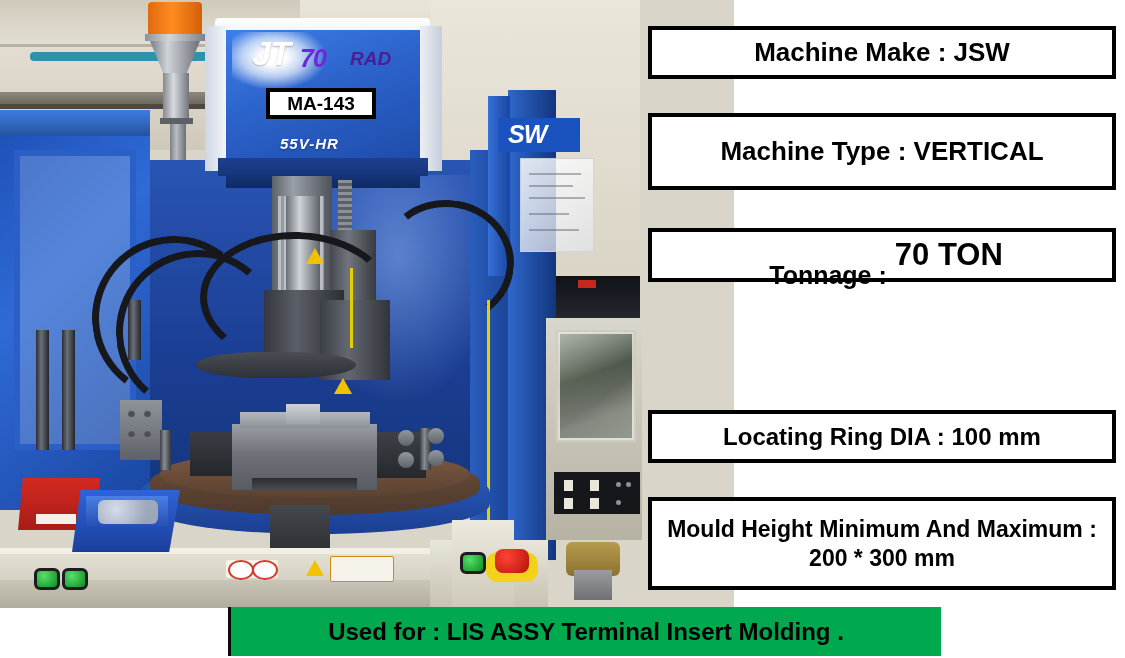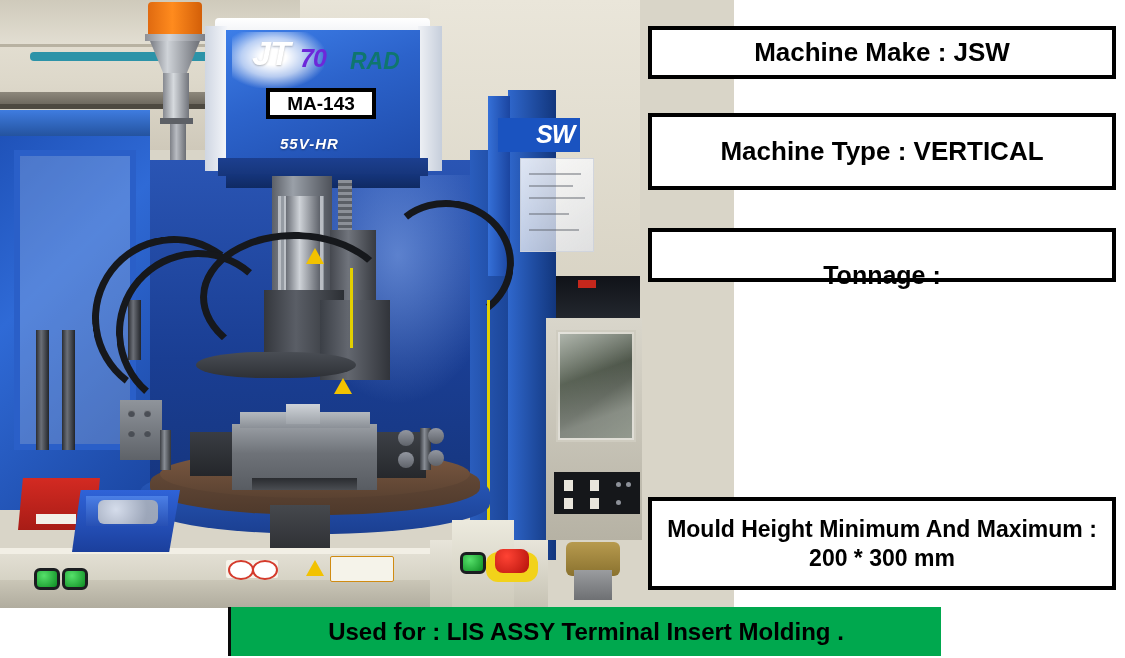--- a/index.html
+++ b/index.html
@@ -92,37 +92,37 @@
   .head-bot2 { left:226px; top:174px; width:194px; height:14px;
     background: linear-gradient(180deg,#15357c,#0f2a63); }
 
   .brand-jt { position:absolute; left:252px; top:34px;
     font-size:34px; font-weight:bold; font-style:italic; color:#ffffff;
     letter-spacing:-1px; text-shadow:0 1px 2px rgba(0,0,0,.25); }
   .brand-70 { position:absolute; left:300px; top:44px;
     font-size:25px; font-weight:bold; font-style:italic; color:#6d28d9;
     letter-spacing:-1px; }
   .brand-ad { position:absolute; left:350px; top:48px;
-    font-size:23px; font-weight:bold; font-style:italic; color:#0f766e; }
+    font-size:19px; font-weight:bold; font-style:italic; color:#4c1d95; }
   .brand-55 { position:absolute; left:280px; top:135px;
     font-size:15px; font-weight:bold; font-style:italic; color:#ffffff;
     letter-spacing:1px; text-shadow:0 1px 2px rgba(0,0,0,.35); }
 
   .tag-ma143 {
     position:absolute; left:266px; top:88px; width:110px; height:31px;
     background:#ffffff; border:4px solid #000000; box-sizing:border-box;
     display:flex; align-items:center; justify-content:center;
     font-size:19px; font-weight:bold; color:#000; font-family:"Liberation Sans",sans-serif;
   }
 
   
   .jsw-banner { left:498px; top:118px; width:82px; height:34px;
     background:#1a53c0; }
   .jsw-text { position:absolute; left:508px; top:120px;
-    font-size:25px; font-weight:bold; font-style:italic; color:#ffffff; letter-spacing:-1px;margin-left:28px; }
+    font-size:25px; font-weight:bold; font-style:italic; color:#ffffff; letter-spacing:-1px; }
   .jsw-post { left:488px; top:96px; width:22px; height:180px;
     background: linear-gradient(90deg,#3570d8,#1b45a0); }
   .paper-sheet { left:520px; top:158px; width:72px; height:92px;
     background: linear-gradient(145deg,rgba(255,255,255,.85),rgba(225,228,235,.7));
     border:1px solid rgba(200,205,215,.8); }
   .paper-line { background:rgba(90,95,105,.45); height:2px; position:absolute; }
 
   
   .col-main { left:272px; top:176px; width:60px; height:120px;
     background: linear-gradient(90deg,#5c6068,#9aa0a8 35%,#4e525a); }
@@ -447,23 +447,27 @@
   <div class="spec-box s2">
     <span class="spec-text fs-26">Machine Type : VERTICAL</span>
   </div>
 
   <div class="spec-box s1">
     <span class="spec-text fs-26">Machine Make : JSW</span>
   </div>
 
   <div class="spec-box s3">
     <span class="spec-text fs-25">Tonnage  : </span>
-  </div>
-
-
+      <span class="big-val">70 TON</span>
+  </div>
+
+
+  <div class="spec-box s5">
+    <span class="spec-text fs-24">Locating Ring DIA   : 100 mm</span>
+  </div>
 
   <div class="spec-box s6">
     <span class="spec-text fs-23">Mould Height Minimum And Maximum  : 200 * 300 mm</span>
   </div>
 
   <div class="footer-bar">
     <span>Used for  : LIS ASSY Terminal Insert Molding  .</span>
   </div>
 
 </div>

